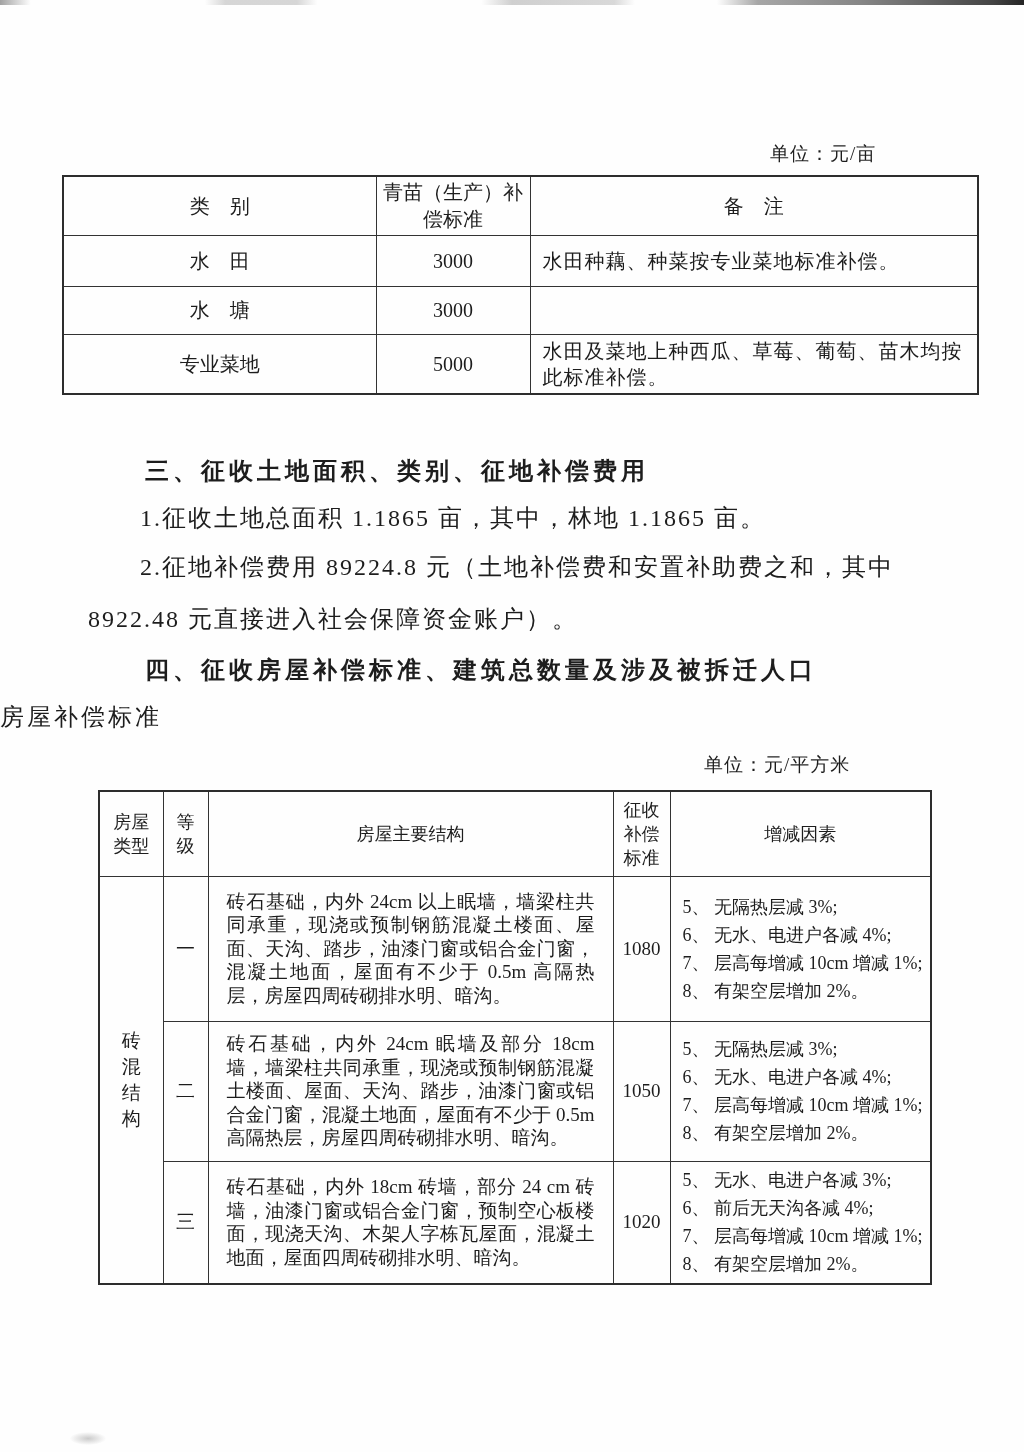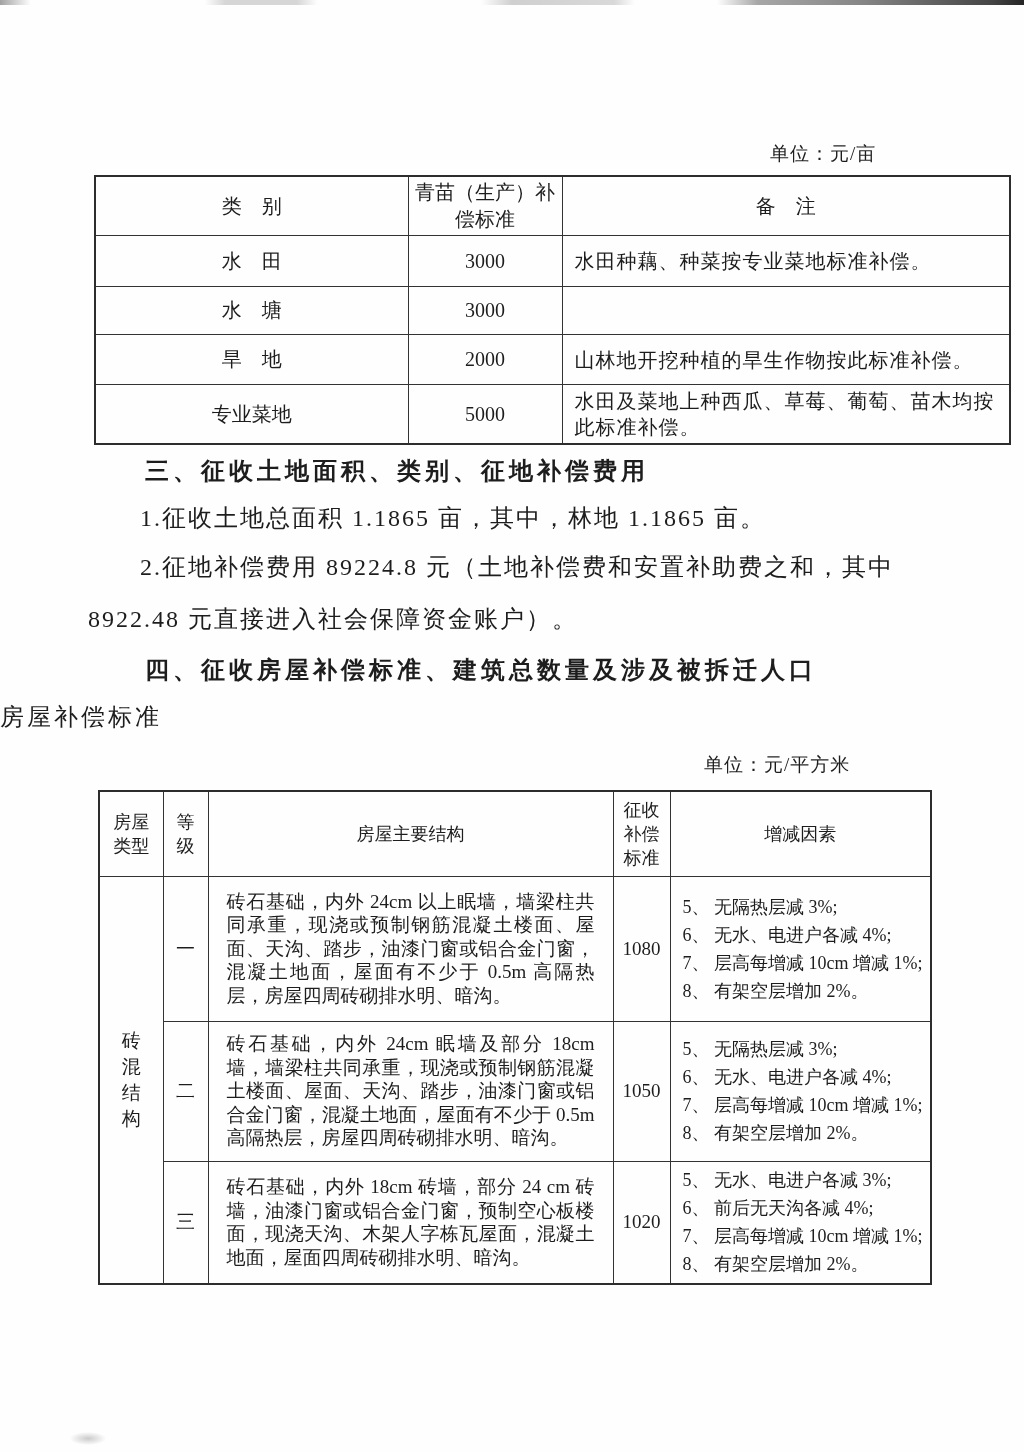--- a/index.html
+++ b/index.html
@@ -33,21 +33,21 @@
   .h3{top:455px;left:145px;}
   .h4{top:654px;left:145px;}
   .para{position:absolute;font-size:24px;letter-spacing:2px;white-space:nowrap;}
   .p1{top:502px;left:140px;}
   .p2a{top:551px;left:140px;}
   .p2b{top:603px;left:88px;}
   .subtitle{position:absolute;top:701px;left:0;width:1024px;text-align:left;font-size:24px;letter-spacing:3px;}
   
   table{border-collapse:collapse;table-layout:fixed;position:absolute;}
   th,td{border:1.6px solid #333;vertical-align:middle;font-weight:normal;}
-  .t1{top:175px;left:62px;width:915px;font-size:20px;border:2.5px solid #2d2d2d;margin-left:32px;}
+  .t1{top:175px;left:62px;width:915px;font-size:20px;border:2.5px solid #2d2d2d;}
   .t1 th,.t1 td{text-align:center;padding:2px 6px;}
   .t1 td.remark{text-align:left;padding:3px 10px 3px 12px;line-height:26px;letter-spacing:1px;}
   .t1 .hrow{height:52px;}
   .t1 .rA{height:51px;}
   .t1 .rB{height:48px;}
   .t1 .rC{height:50px;}
   .t1 .rD{height:44px;}
   .t2{top:790px;left:98px;width:832px;font-size:18px;border:2.5px solid #2d2d2d;}
   .t2 th{text-align:center;padding:2px;line-height:24px;}
   .t2 .hrow{height:85px;}
@@ -89,25 +89,20 @@
     </tr>
     <tr class="rA">
       <td>水　田</td>
       <td>3000</td>
       <td class="remark">水田种藕、种菜按专业菜地标准补偿。</td>
     </tr>
     <tr class="rB">
       <td>水　塘</td>
       <td>3000</td>
       <td class="remark"></td>
-    </tr>
-    <tr class="rC">
-      <td>旱　地</td>
-      <td>2000</td>
-      <td class="remark">山林地开挖种植的旱生作物按此标准补偿。</td>
     </tr>
     <tr class="rD">
       <td>专业菜地</td>
       <td>5000</td>
       <td class="remark">水田及菜地上种西瓜、草莓、葡萄、苗木均按此标准补偿。</td>
     </tr>
   </tbody>
     </table>
 
   <div class="h-bold h3">三、征收土地面积、类别、征地补偿费用</div>

